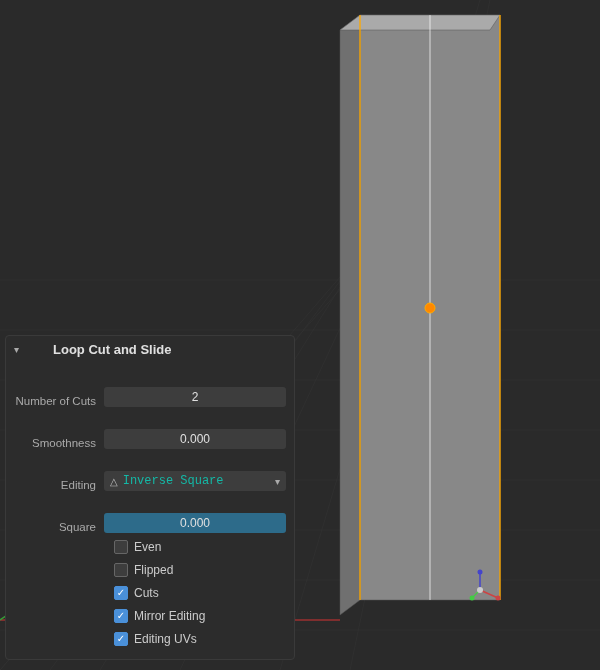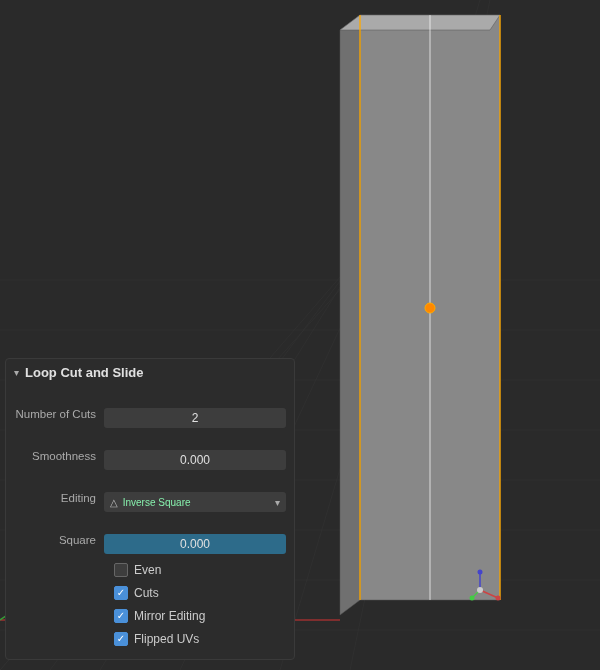--- a/index.html
+++ b/index.html
@@ -44,29 +44,30 @@
 
     .panel-toggle {
       color: #aaa;
       font-size: 10px;
     }
 
     .panel-title {
       font-size: 13px;
       font-weight: bold;
       color: #e0e0e0;
+      margin-left: 28px;
     }
 
     .panel-body {
       padding: 2px 8px 0 8px;
     }
 
     .field-row {
       display: flex;
-      align-items: flex-start;
+      align-items: flex-end;
       margin-bottom: 3px;
       height: 22px;
       margin-top: 20px;
     }
 
     .field-label {
       width: 90px;
       text-align: right;
       padding-right: 8px;
       color: #aaaaaa;
@@ -106,22 +107,23 @@
     }
 
     .select-icon {
       margin-right: 5px;
       font-size: 10px;
       color: #bbb;
     }
 
     .select-text {
       flex: 1;
-      font-size: 10px;
-      color: #86efac;
+      font-size: 12px;
+      color: #14b8a6;
+      font-family: Liberation Mono, monospace;
     }
 
     .select-arrow {
       color: #aaa;
       font-size: 10px;
     }
 
     
     .checkbox-area {
       padding-left: 100px;
@@ -267,37 +269,42 @@
     </div>
 
     <div class="checkbox-area">
 
       <div class="checkbox-row">
         <div class="checkbox-box">
         </div>
         <span class="checkbox-label">Even</span>
       </div>
 
+      <div class="checkbox-row">
+        <div class="checkbox-box">
+        </div>
+        <span class="checkbox-label">Flipped</span>
+      </div>
 
       <div class="checkbox-row">
         <div class="checkbox-box checked">
           <span class="checkbox-check">✓</span>
         </div>
         <span class="checkbox-label">Cuts</span>
       </div>
 
       <div class="checkbox-row">
         <div class="checkbox-box checked">
           <span class="checkbox-check">✓</span>
         </div>
         <span class="checkbox-label">Mirror Editing</span>
       </div>
 
       <div class="checkbox-row">
         <div class="checkbox-box checked">
           <span class="checkbox-check">✓</span>
         </div>
-        <span class="checkbox-label">Flipped UVs</span>
+        <span class="checkbox-label">Editing UVs</span>
       </div>
     </div>
 
   </div>
 </div>
 
 </body></html>

